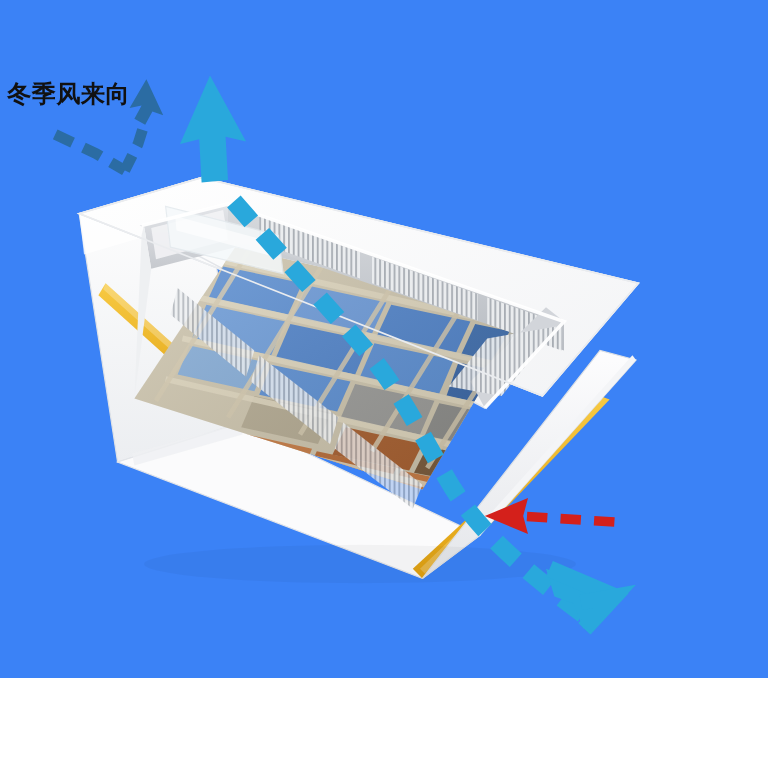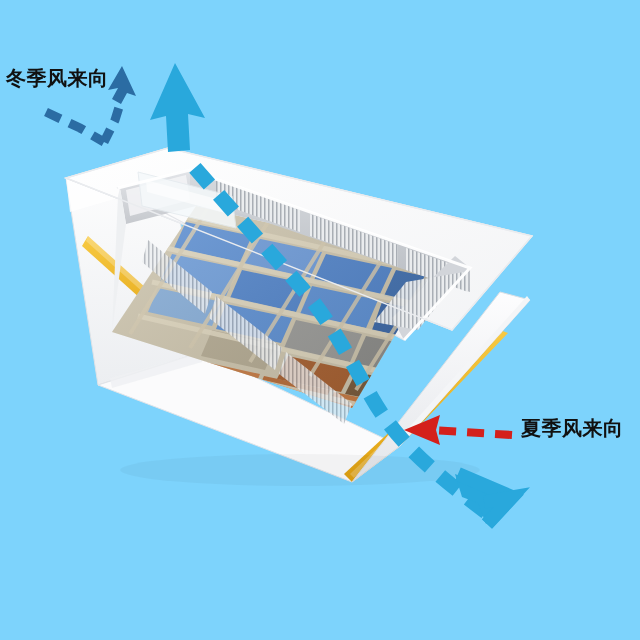--- a/index.html
+++ b/index.html
@@ -1,20 +1,20 @@
 <!DOCTYPE html>
 <html><head>
 <meta charset="utf-8">
 <style>
   html,body{margin:0;padding:0;background:#ffffff;}
   body{
     width:640px;height:640px;overflow:hidden;position:relative;
     font-family:"DejaVu Sans","Liberation Sans",sans-serif;
   }
-  #stage{position:absolute;inset:0;width:640px;height:640px;background:#7dd3fc;}
+  #stage{position:absolute;inset:0;width:640px;height:565px;background:#3b82f6;}
   #scene{position:absolute;inset:0;}
   .lbl{
     position:absolute;font-weight:700;color:#111111;
     font-family:"DejaVu Sans","Liberation Sans",sans-serif;
     white-space:nowrap;line-height:1;letter-spacing:.5px;
   }
   #label-winter{left:6px;top:68px;font-size:20px;}
   #label-summer{left:521px;top:418px;font-size:20px;}
 </style>
 </head>
@@ -231,15 +231,14 @@
 
     <g>
       <path d="M512,435 L432,430" fill="none" stroke="#d4201b" stroke-width="8" stroke-linecap="butt" stroke-dasharray="17 11"></path>
       <polygon points="404,430 440,415 436,430 440,445" fill="#d4201b"></polygon>
     </g>
 
   </svg>
 
   <div class="lbl" id="label-winter">冬季风来向</div>
 
-  <div class="lbl" id="label-summer">夏季风来向</div>
 
 </div>
 
 </body></html>

